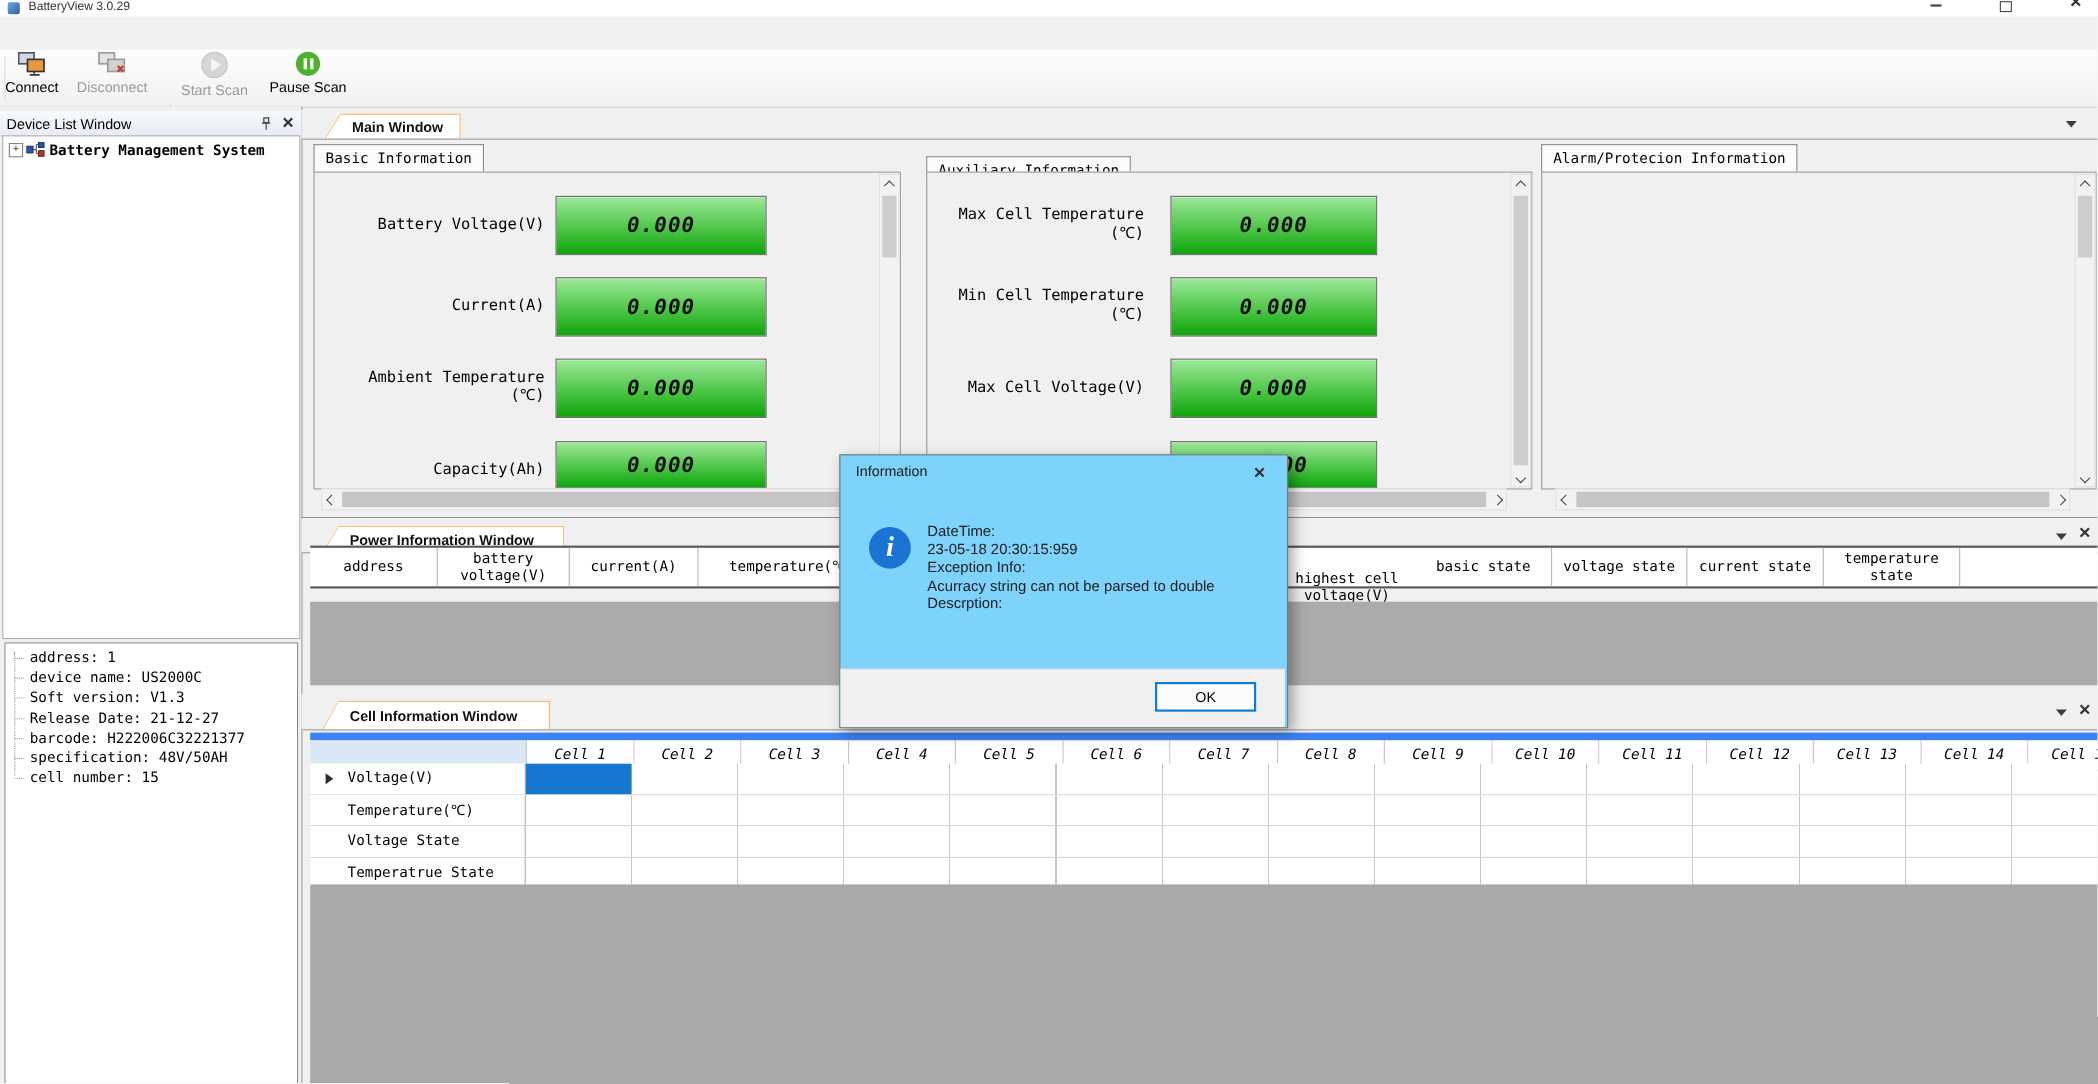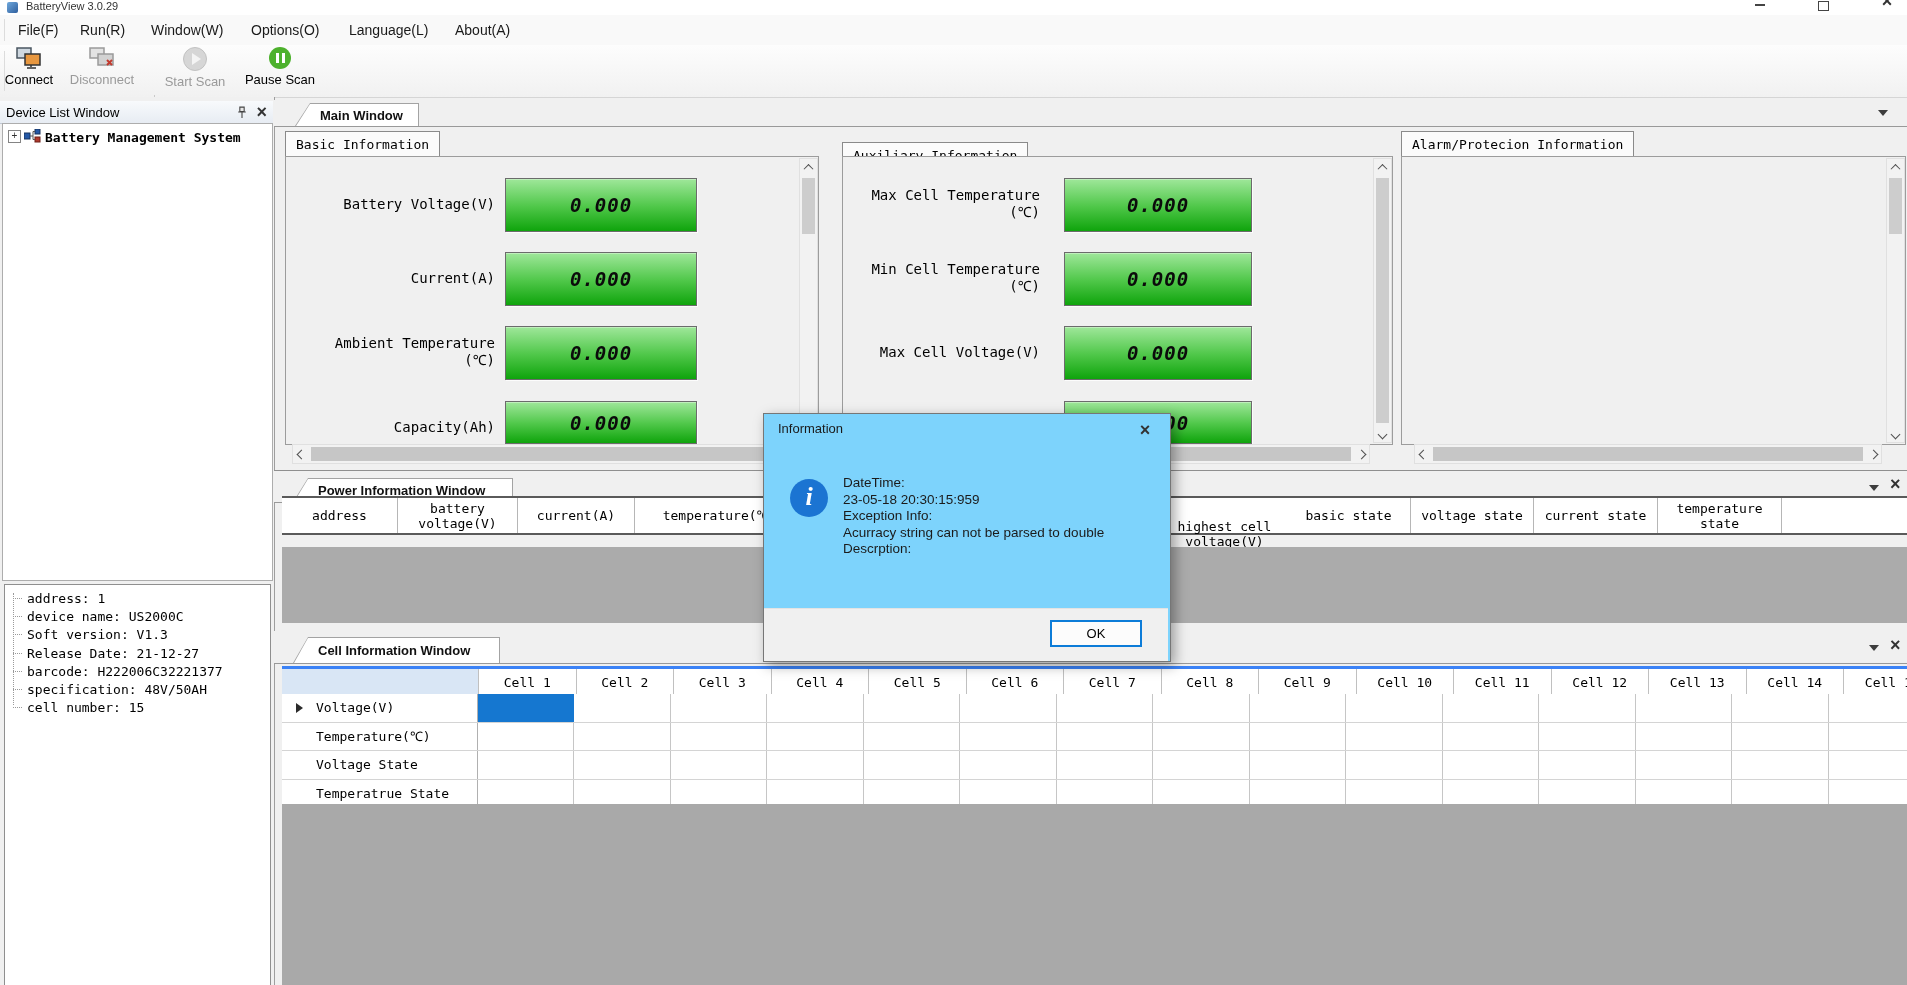--- a/index.html
+++ b/index.html
@@ -29,21 +29,21 @@
   .dlw-title{font-size:13px;margin-left:6px;flex:1;}
   .treebox{left:2px;top:26px;width:269px;height:456px;background:#fff;border:1px solid #adadad;}
   .expander{left:5px;top:6px;width:11px;height:11px;border:1px solid #848484;background:#fff;
             font-size:10px;line-height:9px;text-align:center;color:#333;}
   .infobox{left:4px;top:487px;width:265px;height:401px;background:#fff;border:1px solid #8f8f8f;}
   .dev-item{height:18.3px;display:flex;align-items:center;font-size:13px;}
   .dev-item .dash{width:9px;border-top:1px dotted #9a9a9a;margin:0 5px 0 0;}
   .dotline{border-left:1px dotted #9a9a9a;}
 
   
-  .xtab{position:absolute;background:#a3a3a3;clip-path:polygon(15px 0,100% 0,100% 100%,0 100%);}
+  .xtab{position:absolute;background:#fdba74;clip-path:polygon(15px 0,100% 0,100% 100%,0 100%);}
   .xtab-in{position:absolute;left:1px;right:1px;top:1px;bottom:0;background:#fff;
            clip-path:polygon(14px 0,100% 0,100% 100%,0 100%);display:flex;align-items:center;
            padding-left:24px;font-weight:bold;font-size:13px;color:#111;}
   .strip{background:#f0f0f0;border-bottom:1px solid #999;}
 
   
   .gtab{position:absolute;background:#fbfbfb;border:1px solid #8a8a8a;border-bottom:none;
         display:flex;align-items:center;padding:0 10px;font-family:"DejaVu Sans Mono",monospace;font-size:13px;}
   .gbox{position:absolute;background:#f0f0f0;border:1px solid #9c9c9c;}
   .flabel{position:absolute;text-align:right;font-family:"DejaVu Sans Mono",monospace;font-size:14px;line-height:17px;}
@@ -65,21 +65,21 @@
   .c-down{transform:rotate(45deg);}
   .c-left{transform:rotate(135deg);}
   .c-right{transform:rotate(-45deg);}
 
   
   .phead{position:absolute;display:flex;background:#fff;border-top:2px solid #5a5a5a;border-bottom:2px solid #5a5a5a;}
   .pcol{border-right:1px solid #b6b6b6;display:flex;align-items:center;justify-content:center;text-align:center;
         font-family:"DejaVu Sans Mono",monospace;font-size:13px;line-height:15px;white-space:pre-line;}
 
   
-  .chead{position:absolute;display:flex;border-top:3px solid #3b82f6;}
+  .chead{position:absolute;display:flex;border-top:7px solid #3b82f6;font-style:italic;}
   .ccol{flex:0 0 96.5px;height:27px;background:#fff;border-right:1px solid #c0c0c0;border-bottom:1px solid #b0b0b0;
         display:flex;align-items:center;justify-content:center;font-family:"DejaVu Sans Mono",monospace;font-size:13px;}
   .rowlab{flex:0 0 196px;background:#fff;border-right:1px solid #b0b0b0;display:flex;align-items:center;
           font-family:"DejaVu Sans Mono",monospace;font-size:13px;padding-left:34px;box-sizing:border-box;position:relative;}
   .crow{display:flex;height:27.5px;border-bottom:1px solid #d4d4d4;background:#fff;}
   .cgrid{flex:1;position:relative;
          background-image:repeating-linear-gradient(to right,transparent 0 95.5px,#c6c6c6 95.5px 96.5px);}
   .rowmark{position:absolute;left:14px;top:50%;margin-top:-5px;width:0;height:0;
            border-left:7px solid #2b2b2b;border-top:5px solid transparent;border-bottom:5px solid transparent;}
 
@@ -119,29 +119,20 @@
         <div style="width:10px;height:2px;background:#444;margin-top:4px;"></div>
       </div>
     <div class="abs winbtn" style="left:1808px;">
         <div style="width:9px;height:8px;border:1.5px solid #444;margin-top:1px;"></div>
       </div>
     <div class="abs winbtn" style="left:1872px;">
         <span class="xglyph" style="margin-top:-6px;"></span>
       </div>
   </div>
 
-  <div class="abs menubar">
-    <div class="abs grip" style="left:4px;top:4px;height:22px;"></div>
-    <span class="abs menuitem" style="left:14px;">File(F)</span>
-    <span class="abs menuitem" style="left:76px;">Run(R)</span>
-    <span class="abs menuitem" style="left:147px;">Window(W)</span>
-    <span class="abs menuitem" style="left:247px;">Options(O)</span>
-    <span class="abs menuitem" style="left:345px;">Language(L)</span>
-    <span class="abs menuitem" style="left:451px;">About(A)</span>
-  </div>
 
   <div class="abs toolbar">
     <div class="abs grip" style="left:4px;top:6px;height:40px;"></div>
     <div class="abs tbtn" style="left:2px;width:54px;">
       <svg width="26" height="22" viewBox="0 0 26 22">
         <rect x="1" y="1" width="14" height="10" fill="#cfd8e0" stroke="#4a5560" stroke-width="1.5"></rect>
         <rect x="9" y="7" width="15" height="11" fill="#e8973f" stroke="#333" stroke-width="1.5"></rect>
         <path d="M15 18 v2 M11 21 h9" stroke="#333" stroke-width="1.5" fill="none"></path>
       </svg>
       <span class="tlabel">Connect</span>

